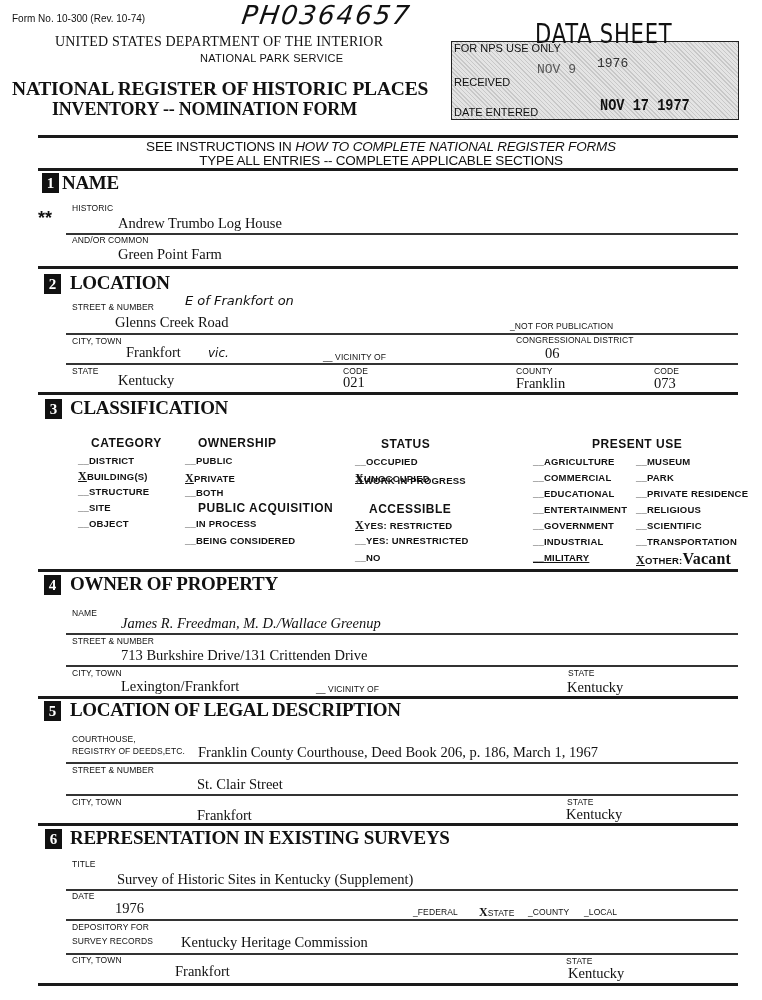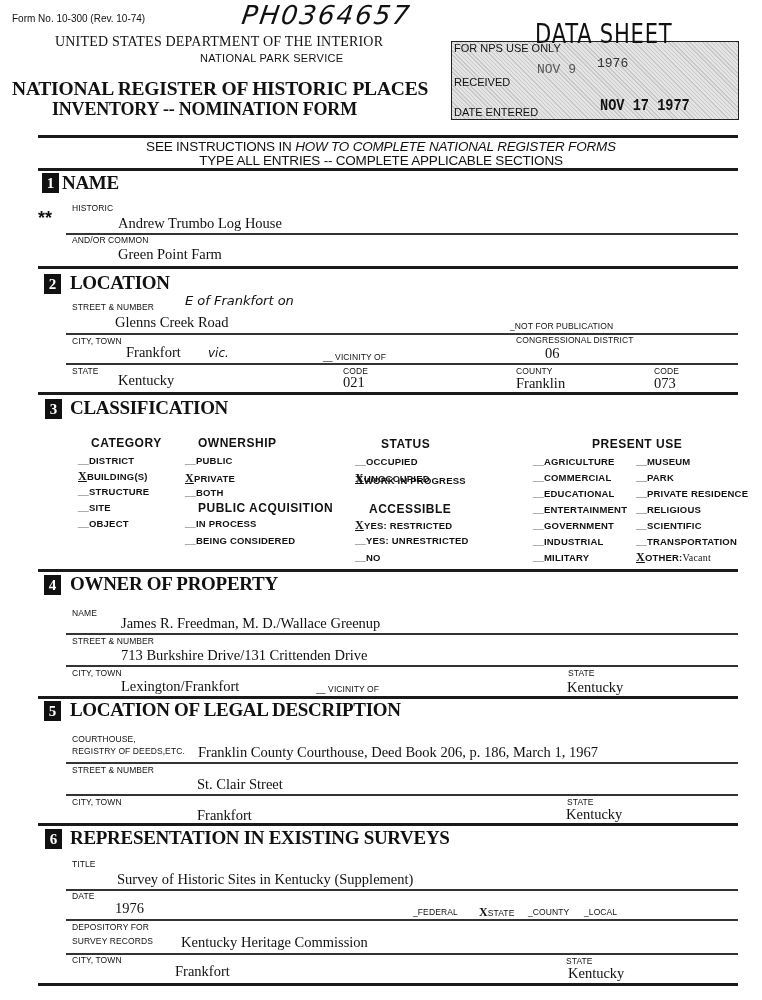--- a/index.html
+++ b/index.html
@@ -120,35 +120,35 @@
 <div class="abs chk sans" style="left:355px;top:535px;"><span>__</span><span>YES: UNRESTRICTED</span></div>
 <div class="abs chk sans" style="left:355px;top:552px;"><span>__</span><span>NO</span></div>
 
 <div class="abs colh sans" style="left:592px;top:437px;">PRESENT USE</div>
 <div class="abs chk sans" style="left:533px;top:456px;"><span>__</span><span>AGRICULTURE</span></div>
 <div class="abs chk sans" style="left:533px;top:472px;"><span>__</span><span>COMMERCIAL</span></div>
 <div class="abs chk sans" style="left:533px;top:488px;"><span>__</span><span>EDUCATIONAL</span></div>
 <div class="abs chk sans" style="left:533px;top:504px;"><span>__</span><span>ENTERTAINMENT</span></div>
 <div class="abs chk sans" style="left:533px;top:520px;"><span>__</span><span>GOVERNMENT</span></div>
 <div class="abs chk sans" style="left:533px;top:536px;"><span>__</span><span>INDUSTRIAL</span></div>
-<div class="abs chk sans" style="left:533px;top:552px;"><span>__</span><span>MILITARY</span></div>
+<div class="abs chk sans" style="left:533px;top:552px;text-decoration:underline;"><span>__</span><span>MILITARY</span></div>
 
 <div class="abs chk sans" style="left:636px;top:456px;"><span>__</span><span>MUSEUM</span></div>
 <div class="abs chk sans" style="left:636px;top:472px;"><span>__</span><span>PARK</span></div>
 <div class="abs chk sans" style="left:636px;top:488px;"><span>__</span><span>PRIVATE RESIDENCE</span></div>
 <div class="abs chk sans" style="left:636px;top:504px;"><span>__</span><span>RELIGIOUS</span></div>
 <div class="abs chk sans" style="left:636px;top:520px;"><span>__</span><span>SCIENTIFIC</span></div>
 <div class="abs chk sans" style="left:636px;top:536px;"><span>__</span><span>TRANSPORTATION</span></div>
-<div class="abs chk sans" style="left:636px;top:550px;"><span class="xmark" style="text-decoration:underline;">X</span><span>OTHER:</span><span class="val" style="font-weight:normal;font-size:10px;">Vacant</span></div>
+<div class="abs chk sans" style="left:636px;top:550px;"><span class="xmark" style="text-decoration:underline;">X</span><span>OTHER:</span><span class="val" style="font-weight:bold;font-size:16px;">Vacant</span></div>
 <div class="abs rule" style="top:569px;"></div>
 
 <div class="abs secnum" style="left:44px;top:575px;">4</div>
 <div class="abs sectitle" style="left:70px;top:573px;">OWNER OF PROPERTY</div>
 <div class="abs lbl sans" style="left:72px;top:608px;">NAME</div>
-<div class="abs val" style="left:121px;top:615px;">James R. Freedman, M. D./Wallace Greenup</div>
+<div class="abs val" style="left:121px;top:615px;font-style:italic;">James R. Freedman, M. D./Wallace Greenup</div>
 <div class="abs thin" style="top:633px;"></div>
 <div class="abs lbl sans" style="left:72px;top:636px;">STREET &amp; NUMBER</div>
 <div class="abs val" style="left:121px;top:647px;">713 Burkshire Drive/131 Crittenden Drive</div>
 <div class="abs thin" style="top:665px;"></div>
 <div class="abs lbl sans" style="left:72px;top:668px;">CITY, TOWN</div>
 <div class="abs val" style="left:121px;top:678px;">Lexington/Frankfort</div>
 <div class="abs lbl sans" style="left:316px;top:684px;">__ VICINITY OF</div>
 <div class="abs lbl sans" style="left:568px;top:668px;">STATE</div>
 <div class="abs val" style="left:567px;top:679px;">Kentucky</div>
 <div class="abs rule" style="top:696px;"></div>

